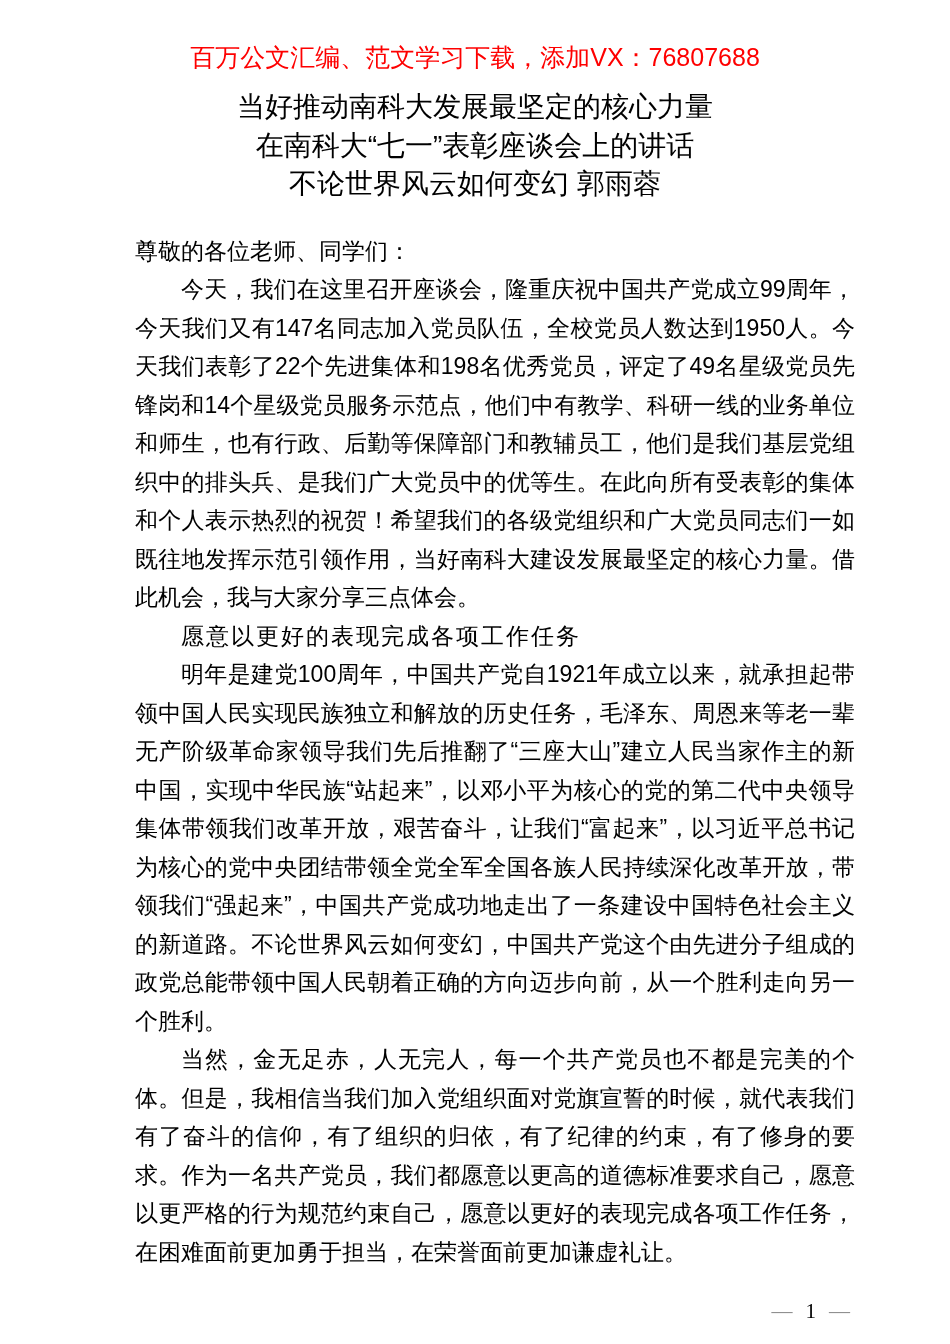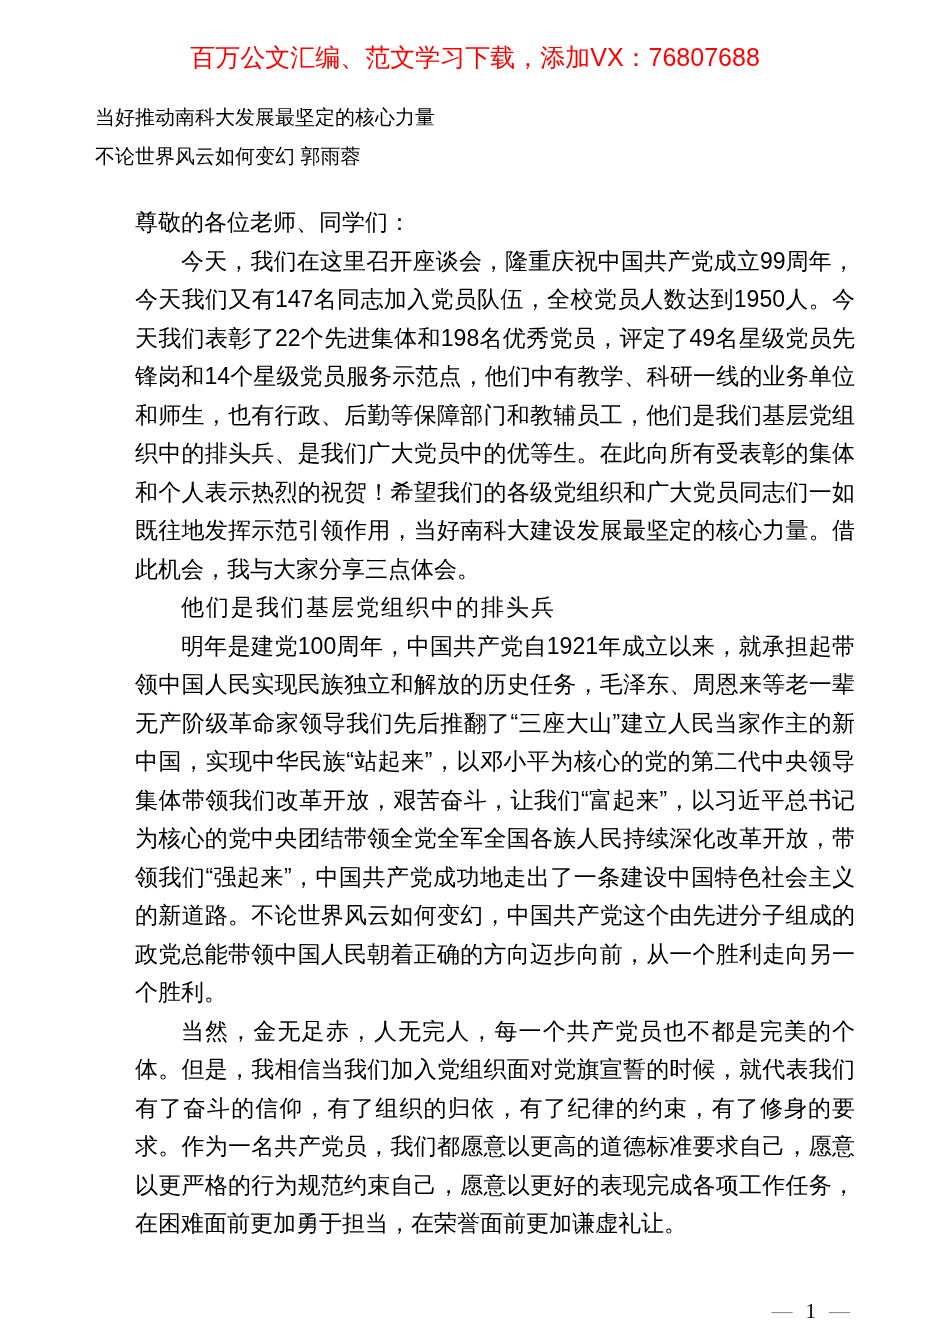--- a/index.html
+++ b/index.html
@@ -19,22 +19,23 @@
     color: #000000;
   }
   .watermark {
     text-align: center;
     color: #fe0000;
     font-size: 25px;
     line-height: 30px;
     white-space: nowrap;
   }
   .doc-header {
-    margin-top: 26px;
-    font-size: 20px;
+    margin-top: 16px;
+    text-align: center;
+    font-size: 28px;
     line-height: 38.5px;
     color: #000000;
   }
   .doc-header > div {
     white-space: nowrap;
   }
   .doc-body {
     margin-top: 28px;
     font-size: 23px;
     line-height: 38.5px;
@@ -70,27 +71,28 @@
 </style>
 </head>
 <body>
 
 <div class="page">
 
   <div class="watermark" style="color: rgb(254, 0, 0);">百万公文汇编、范文学习下载，添加VX：76807688</div>
 
   <div class="doc-header">
     <div>当好推动南科大发展最坚定的核心力量</div>
+    <div>在南科大“七一”表彰座谈会上的讲话</div>
     <div>不论世界风云如何变幻 郭雨蓉</div>
   </div>
 
   <div class="doc-body" id="doc-body">
       <p class="para">尊敬的各位老师、同学们：</p>
       <p class="para indent">今天，我们在这里召开座谈会，隆重庆祝中国共产党成立99周年，今天我们又有147名同志加入党员队伍，全校党员人数达到1950人。今天我们表彰了22个先进集体和198名优秀党员，评定了49名星级党员先锋岗和14个星级党员服务示范点，他们中有教学、科研一线的业务单位和师生，也有行政、后勤等保障部门和教辅员工，他们是我们基层党组织中的排头兵、是我们广大党员中的优等生。在此向所有受表彰的集体和个人表示热烈的祝贺！希望我们的各级党组织和广大党员同志们一如既往地发挥示范引领作用，当好南科大建设发展最坚定的核心力量。借此机会，我与大家分享三点体会。</p>
-      <p class="para indent heading">他们是我们基层党组织中的排头兵</p>
+      <p class="para indent heading">愿意以更好的表现完成各项工作任务</p>
       <p class="para indent">明年是建党100周年，中国共产党自1921年成立以来，就承担起带领中国人民实现民族独立和解放的历史任务，毛泽东、周恩来等老一辈无产阶级革命家领导我们先后推翻了“三座大山”建立人民当家作主的新中国，实现中华民族“站起来”，以邓小平为核心的党的第二代中央领导集体带领我们改革开放，艰苦奋斗，让我们“富起来”，以习近平总书记为核心的党中央团结带领全党全军全国各族人民持续深化改革开放，带领我们“强起来”，中国共产党成功地走出了一条建设中国特色社会主义的新道路。不论世界风云如何变幻，中国共产党这个由先进分子组成的政党总能带领中国人民朝着正确的方向迈步向前，从一个胜利走向另一个胜利。</p>
       <p class="para indent">当然，金无足赤，人无完人，每一个共产党员也不都是完美的个体。但是，我相信当我们加入党组织面对党旗宣誓的时候，就代表我们有了奋斗的信仰，有了组织的归依，有了纪律的约束，有了修身的要求。作为一名共产党员，我们都愿意以更高的道德标准要求自己，愿意以更严格的行为规范约束自己，愿意以更好的表现完成各项工作任务，在困难面前更加勇于担当，在荣誉面前更加谦虚礼让。</p>
     </div>
 
   <div class="page-number">
     <span class="dash">—</span><span class="num">1</span><span class="dash">—</span>
   </div>
 
 </div>
 

